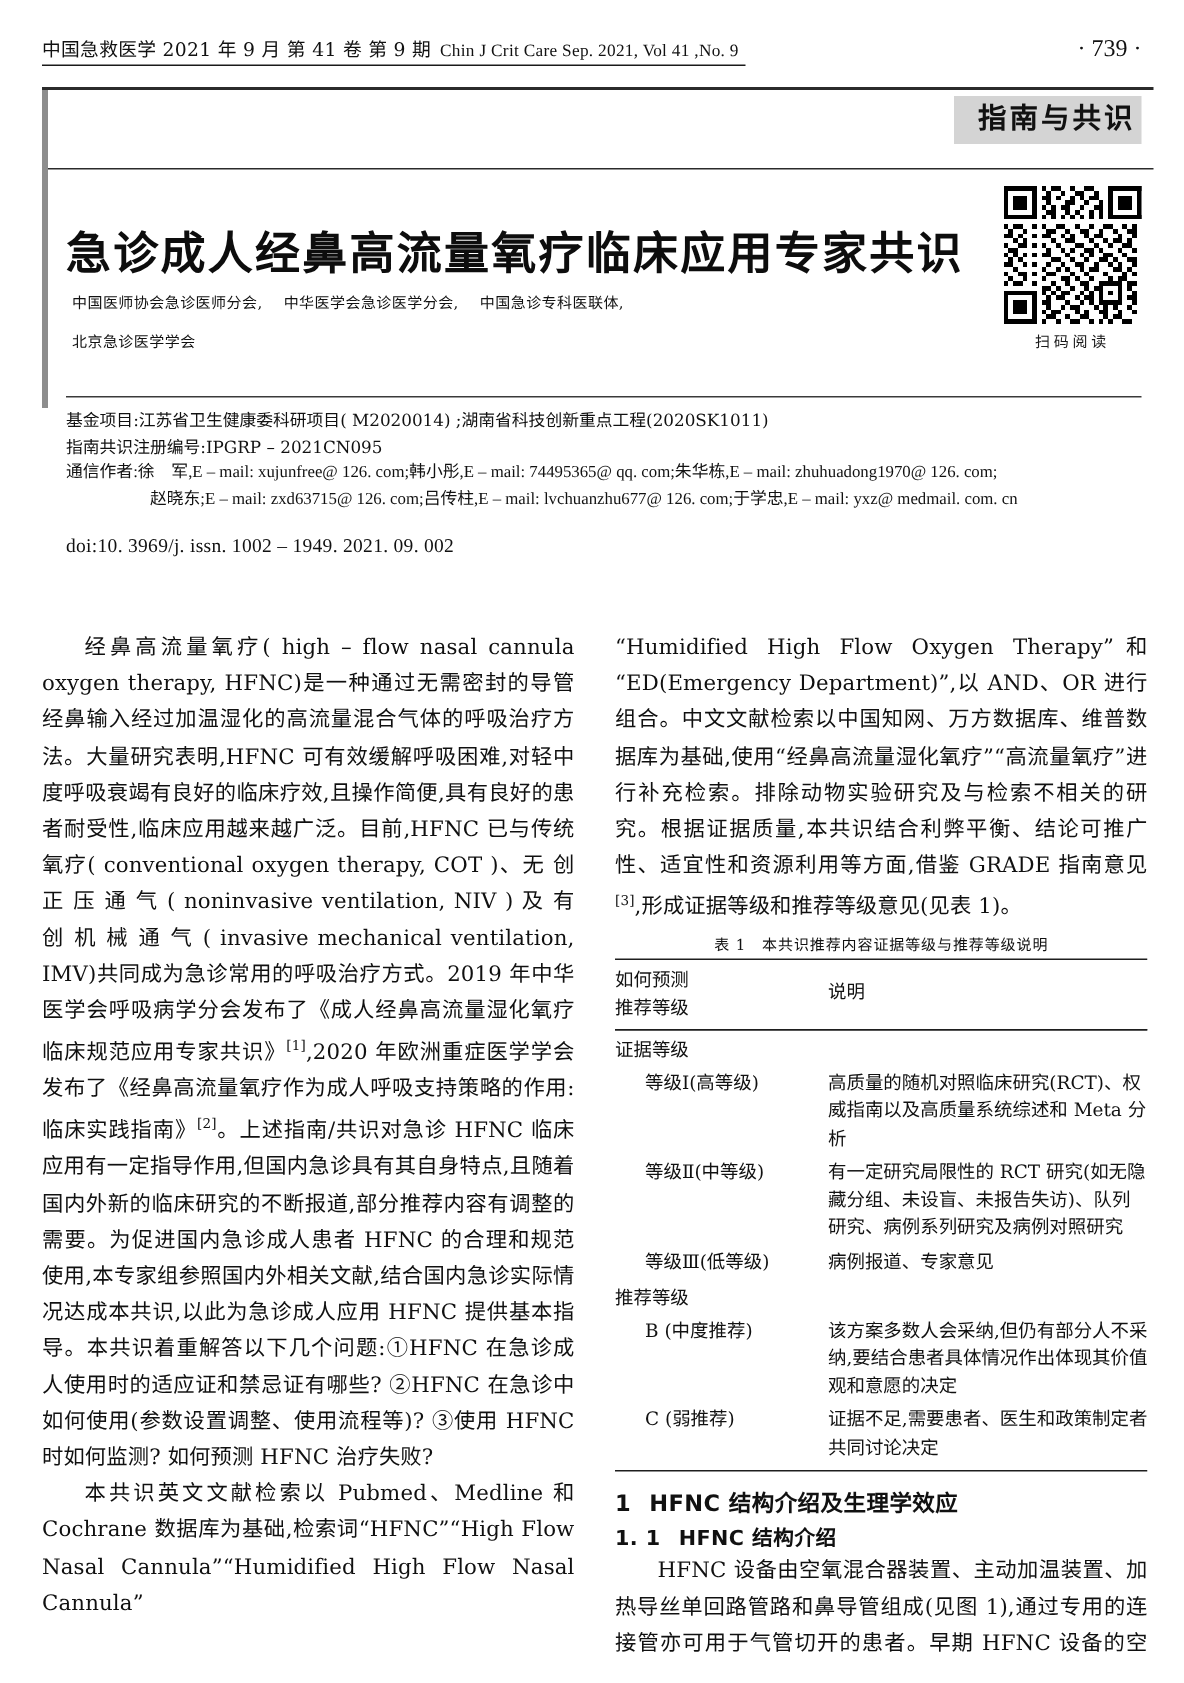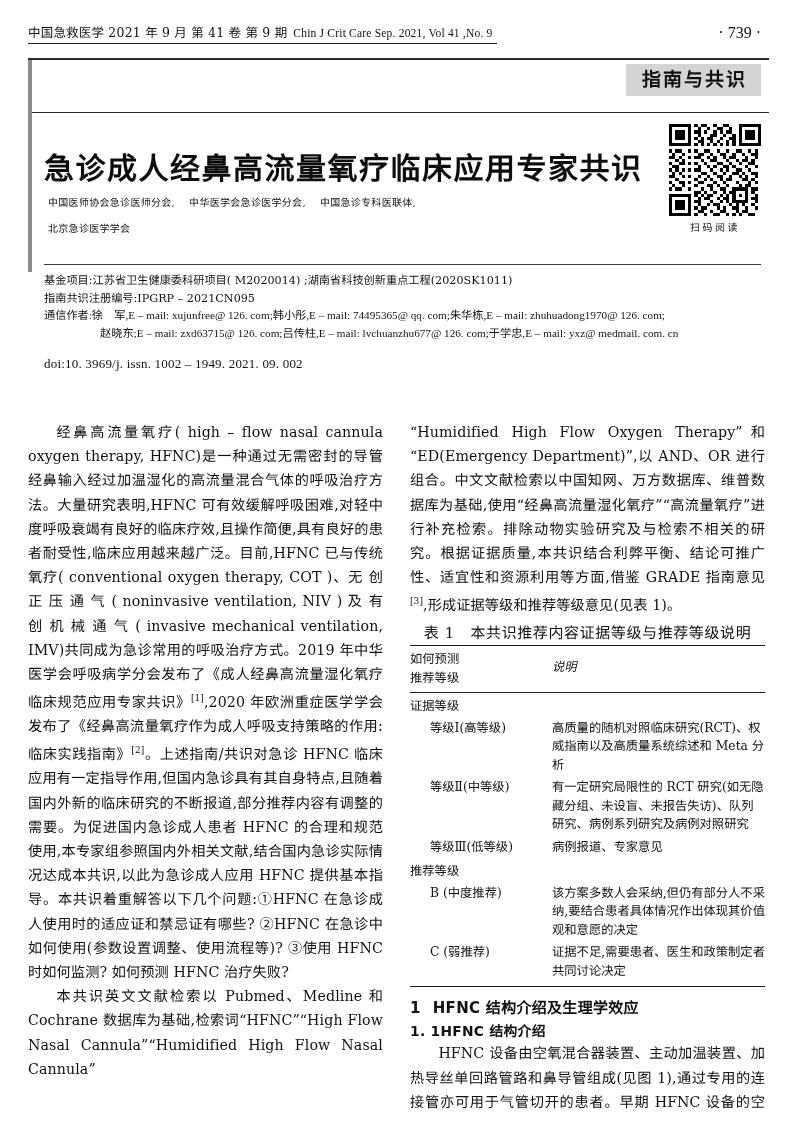--- a/index.html
+++ b/index.html
@@ -87,21 +87,21 @@
   .category-badge {
     position: absolute;
     top: 6px;
     right: 8px;
     background: #d4d4d4;
     color: #111;
     font-family: "DejaVu Sans", "Liberation Sans", sans-serif;
     font-size: 19px;
     font-weight: 700;
     letter-spacing: 2px;
-    padding: 6px 14px 7px 16px;
+    padding: 6px 4px 7px 16px;
     line-height: 1;
   }
 
   .article-title {
     position: absolute;
     top: 66px;
     left: 16px;
     font-family: "DejaVu Serif", "Liberation Serif", serif;
     font-size: 30px;
     font-weight: 700;
@@ -200,42 +200,42 @@
   p.body.noind { text-indent: 0; }
   sup { font-size: 9px; vertical-align: super; }
 
   
   .tbl-wrap {
     margin-top: 2px;
   }
   .tbl-caption {
     text-align: center;
     font-family: "DejaVu Serif", "Liberation Serif", serif;
-    font-size: 15px;
+    font-size: 10px;
     font-weight: 400;
     letter-spacing: 0.6px;
     padding: 2px 0 3px 0;
   }
   table.t1 {
     width: 100%;
     border-collapse: collapse;
     font-family: "DejaVu Serif", "Liberation Serif", serif;
     font-size: 12.3px;
     line-height: 18.5px;
   }
   table.t1 thead th {
     font-weight: 400;
     text-align: left;
     vertical-align: top;
     padding: 4px 0 5px 0;
     border-top: 1.6px solid #1e1e1e;
     border-bottom: 1.1px solid #1e1e1e;
   }
   table.t1 thead th.c1 { width: 40%; }
-  table.t1 thead th.c2 { padding-top: 12px; font-style: italic; }
+  table.t1 thead th.c2 { padding-top: 12px; }
   table.t1 td {
     vertical-align: top;
     padding: 2px 0 2px 0;
   }
   table.t1 td.c1 { width: 40%; }
   table.t1 tr.grouprow td {
     padding-top: 4px;
     padding-bottom: 1px;
   }
   table.t1 tr.itemrow td.c1 { padding-left: 20px; }
@@ -254,21 +254,21 @@
     letter-spacing: 0.3px;
   }
   h2.sec .num { margin-right: 12px; }
   h3.subsec {
     margin: 3px 0 1px 0;
     font-family: "DejaVu Sans", "Liberation Sans", sans-serif;
     font-size: 13.8px;
     font-weight: 700;
     letter-spacing: 0.3px;
   }
-  h3.subsec .num { }
+  h3.subsec .num { margin-right: 12px; }
 </style>
 </head>
 <body>
 
 <div class="page">
 
   <div class="runhead">
     <div class="runhead-left">
       <span class="cn">中国急救医学 2021 年 9 月 第 41 卷 第 9 期</span><span class="en">Chin J Crit Care Sep. 2021, Vol 41 ,No. 9</span>
     </div>

